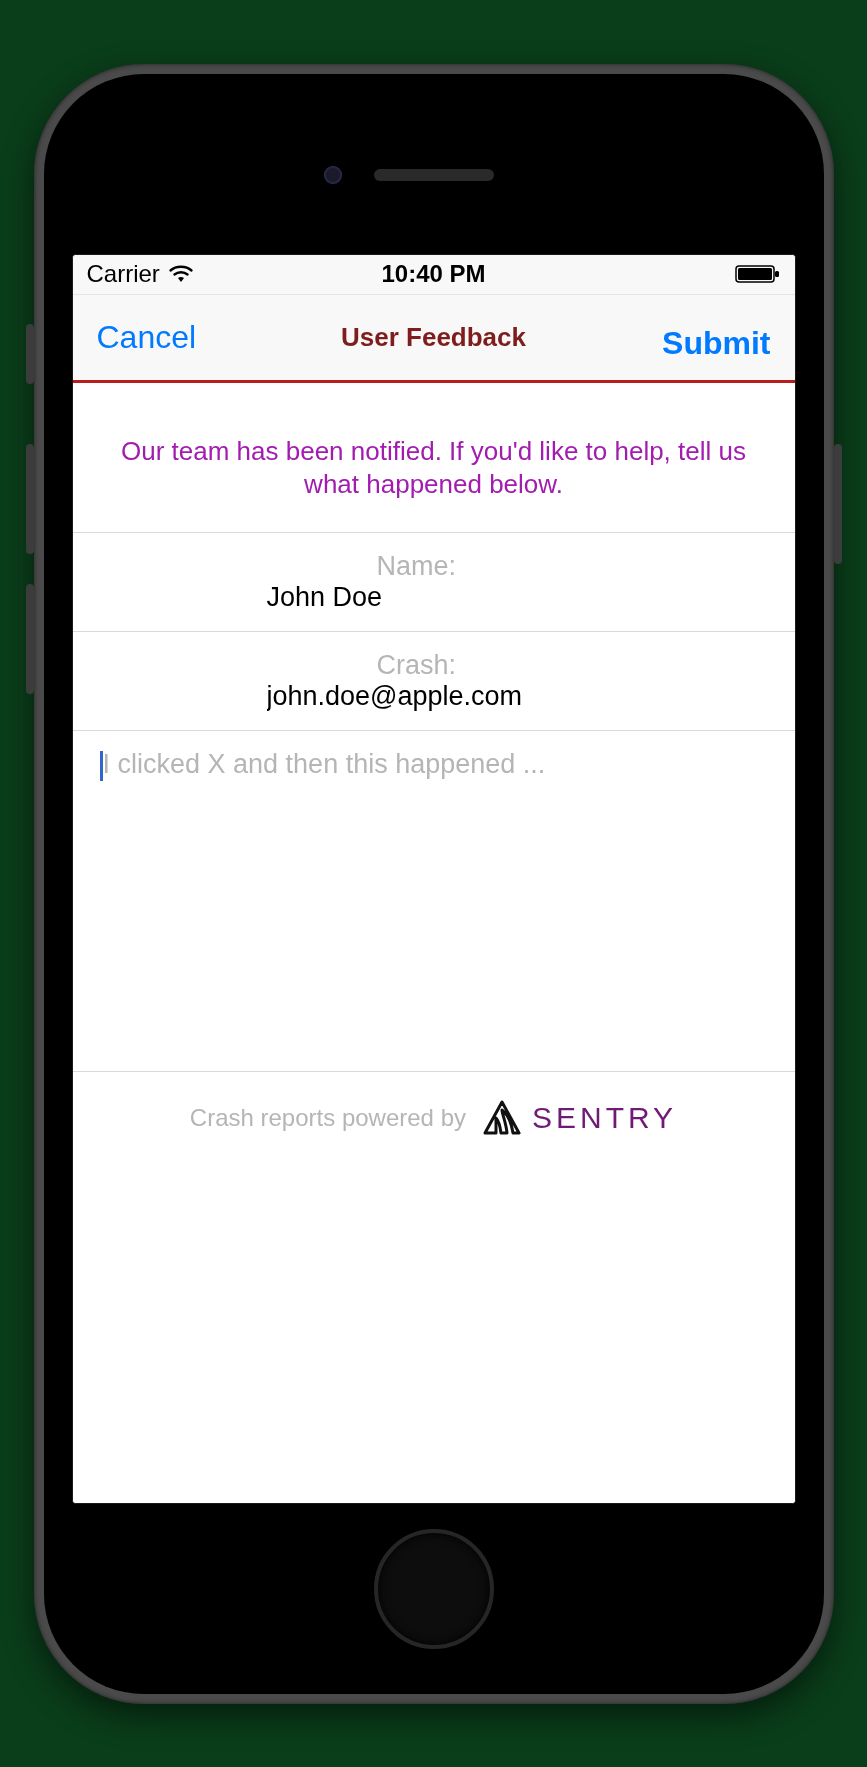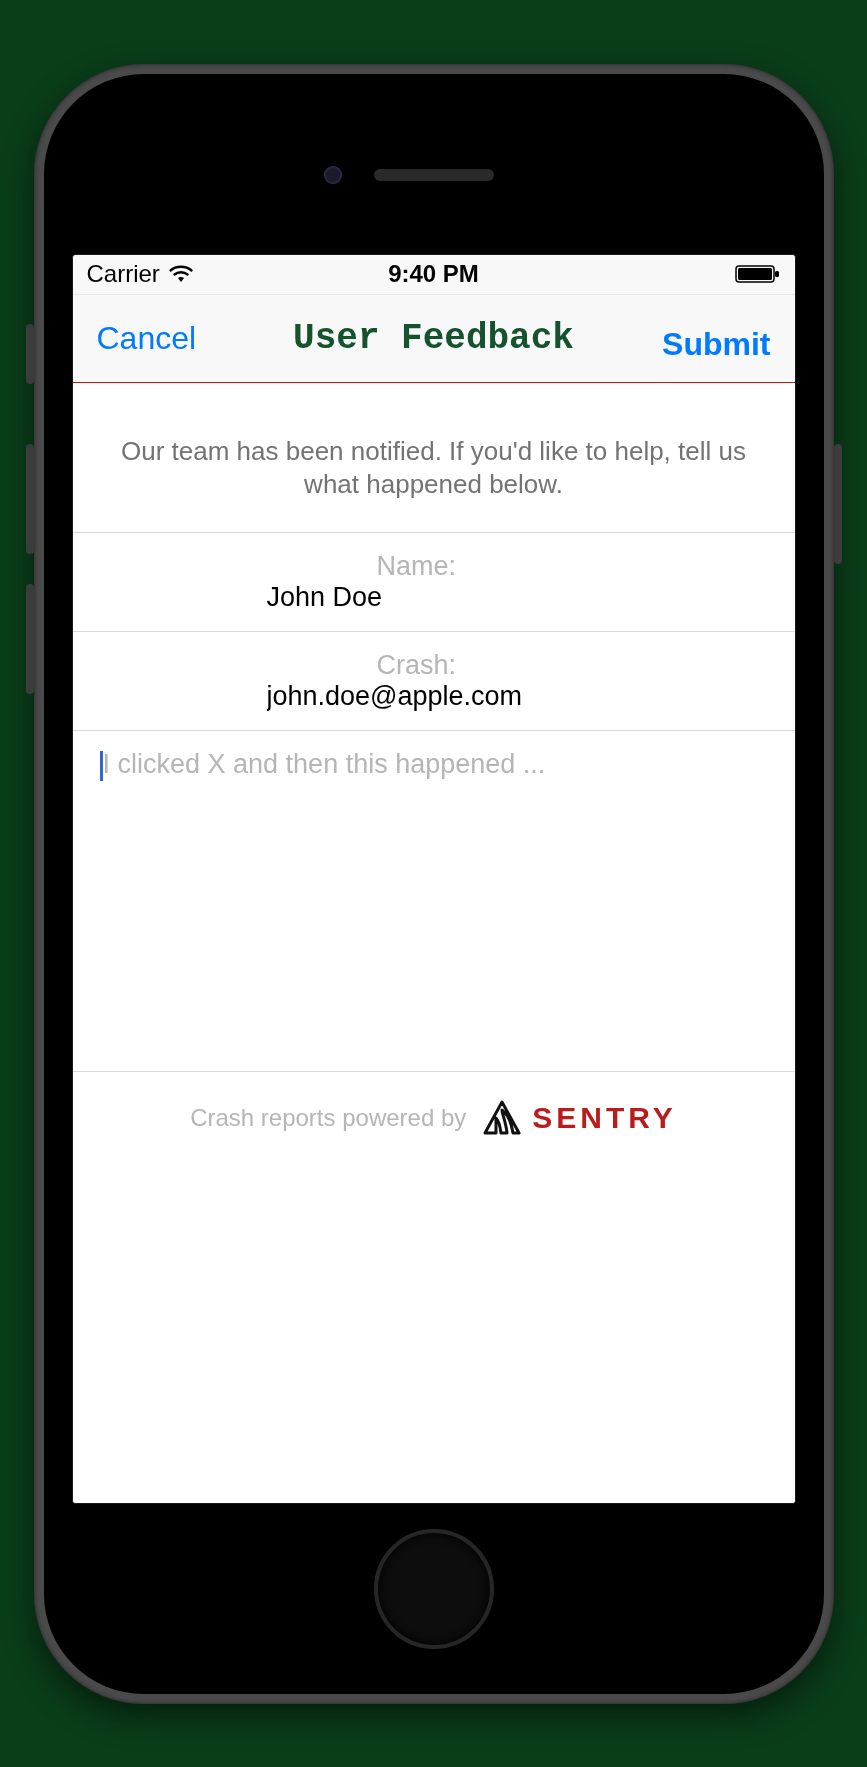--- a/index.html
+++ b/index.html
@@ -63,38 +63,38 @@
     border-bottom:1px solid #e5e5e5;
   }
   .status-left{ display:flex; align-items:center; gap:8px;}
   .status-right{ display:flex; align-items:center;}
   .wifi-icon svg{ display:block;}
   .battery-icon svg{ display:block;}
   .status-time{ position:absolute; left:50%; transform:translateX(-50%); font-weight:600;}
   
   .nav-bar {
     height:88px; background:#f8f8f8;
-    border-bottom:1px solid #b91c1c;
+    border-bottom:3px solid #b91c1c;
     display:flex; align-items:center; justify-content:space-between;
     padding:0 24px;
     position:relative;
   }
   .nav-cancel, .nav-submit {
     color:#007aff; font-size:32px; background:none; border:none; cursor:pointer;
   }
   .nav-submit{ font-weight:600;margin-top:12px;}
   .nav-title {
     position:absolute; left:50%; transform:translateX(-50%);
-    font-size:36px; font-weight:600; color:#14532d;font-family:Liberation Mono, monospace;
+    font-size:26px; font-weight:600; color:#7f1d1d;
   }
   
   .content { flex:1; background:#fff; display:flex; flex-direction:column;}
   .intro { padding:38px 30px 30px; text-align:center;}
   .intro-title { font-size:30px; color:#555; line-height:1.3; font-weight:400;}
-  .intro-sub { margin-top:14px; font-size:26px; color:#737373; line-height:1.3;}
+  .intro-sub { margin-top:14px; font-size:26px; color:#a21caf; line-height:1.3;}
   .form { border-top:1px solid #d9d9d9;}
   .field {
     display:flex; align-items:center; padding:18px 30px 18px 26px;
     border-bottom:1px solid #d9d9d9;
     flex-direction:column;
   }
   .field-label { width:110px; color:#b5b5b5; font-size:27px;}
   .field-input {
     flex:1; border:none; outline:none; font-size:27px; color:#000;
     font-family:inherit; background:transparent;margin-left:24px;
@@ -111,21 +111,21 @@
   .cursor-bar {
     position:absolute; left:27px; top:20px; width:3px; height:30px; background:#3366cc;
   }
   .footer {
     display:flex; align-items:center; justify-content:center; gap:16px;
     padding:28px 0;
   }
   .footer-text { color:#b5b5b5; font-size:24px;}
   .sentry-logo { display:flex; align-items:center; gap:10px;}
   .sentry-logo svg { display:block;}
-  .sentry-word { font-size:30px; font-weight:700; letter-spacing:4px; color:#b91c1c;}
+  .sentry-word { font-size:30px; font-weight:400; letter-spacing:4px; color:#701a75;}
 </style>
 </head>
 <body>
 
 <div class="phone">
   <div class="phone-side-btn sb1"></div>
   <div class="phone-side-btn sb2"></div>
   <div class="phone-side-btn sb3"></div>
   <div class="phone-side-btn sb4"></div>
   <div class="phone-inner">
@@ -139,21 +139,21 @@
         <div class="status-left">
           <span>Carrier</span>
           <span class="wifi-icon">
             <svg width="26" height="20" viewBox="0 0 26 20">
               <path d="M13 18 L16 14 C14.3 12.7 11.7 12.7 10 14 Z" fill="#000"></path>
               <path d="M6.5 10.5 C10 7.5 16 7.5 19.5 10.5" stroke="#000" stroke-width="2.4" fill="none" stroke-linecap="round"></path>
               <path d="M2.5 6.5 C8 1.5 18 1.5 23.5 6.5" stroke="#000" stroke-width="2.4" fill="none" stroke-linecap="round"></path>
             </svg>
           </span>
         </div>
-        <span class="status-time">9:40 PM</span>
+        <span class="status-time">10:40 PM</span>
         <div class="status-right">
           <span class="battery-icon">
             <svg width="46" height="20" viewBox="0 0 46 20">
               <rect x="1" y="2" width="38" height="16" rx="3" fill="none" stroke="#000" stroke-width="1.5"></rect>
               <rect x="3" y="4" width="34" height="12" rx="1.5" fill="#000"></rect>
               <rect x="40" y="7" width="4" height="6" rx="1.5" fill="#000"></rect>
             </svg>
           </span>
         </div>
       </div>

